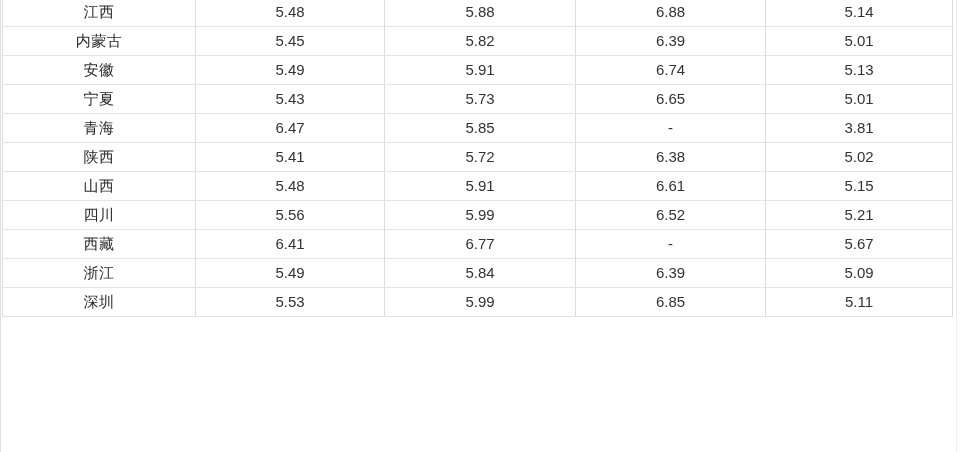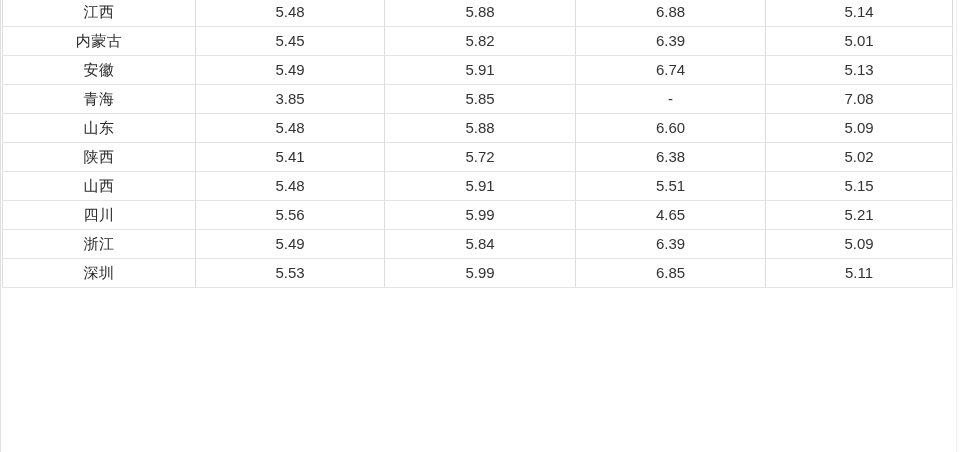--- a/index.html
+++ b/index.html
@@ -121,53 +121,60 @@
           <td class="num">5.01</td>
         </tr>
         <tr>
           <td class="region">安徽</td>
           <td class="num">5.49</td>
           <td class="num">5.91</td>
           <td class="num">6.74</td>
           <td class="num">5.13</td>
         </tr>
         <tr>
+          <td class="region">宁夏</td>
+          <td class="num">5.43</td>
+          <td class="num">5.73</td>
+          <td class="num">6.65</td>
+          <td class="num">5.01</td>
+        </tr>
+        <tr>
           <td class="region">青海</td>
-          <td class="num">3.85</td>
+          <td class="num">6.47</td>
           <td class="num">5.85</td>
           <td class="num">-</td>
-          <td class="num">7.08</td>
-        </tr>
-        <tr>
-          <td class="region">山东</td>
-          <td class="num">5.48</td>
-          <td class="num">5.88</td>
-          <td class="num">6.60</td>
-          <td class="num">5.09</td>
+          <td class="num">3.81</td>
         </tr>
         <tr>
           <td class="region">陕西</td>
           <td class="num">5.41</td>
           <td class="num">5.72</td>
           <td class="num">6.38</td>
           <td class="num">5.02</td>
         </tr>
         <tr>
           <td class="region">山西</td>
           <td class="num">5.48</td>
           <td class="num">5.91</td>
-          <td class="num">5.51</td>
+          <td class="num">6.61</td>
           <td class="num">5.15</td>
         </tr>
         <tr>
           <td class="region">四川</td>
           <td class="num">5.56</td>
           <td class="num">5.99</td>
-          <td class="num">4.65</td>
+          <td class="num">6.52</td>
           <td class="num">5.21</td>
+        </tr>
+        <tr>
+          <td class="region">西藏</td>
+          <td class="num">6.41</td>
+          <td class="num">6.77</td>
+          <td class="num">-</td>
+          <td class="num">5.67</td>
         </tr>
         <tr>
           <td class="region">浙江</td>
           <td class="num">5.49</td>
           <td class="num">5.84</td>
           <td class="num">6.39</td>
           <td class="num">5.09</td>
         </tr>
         <tr>
           <td class="region">深圳</td>

